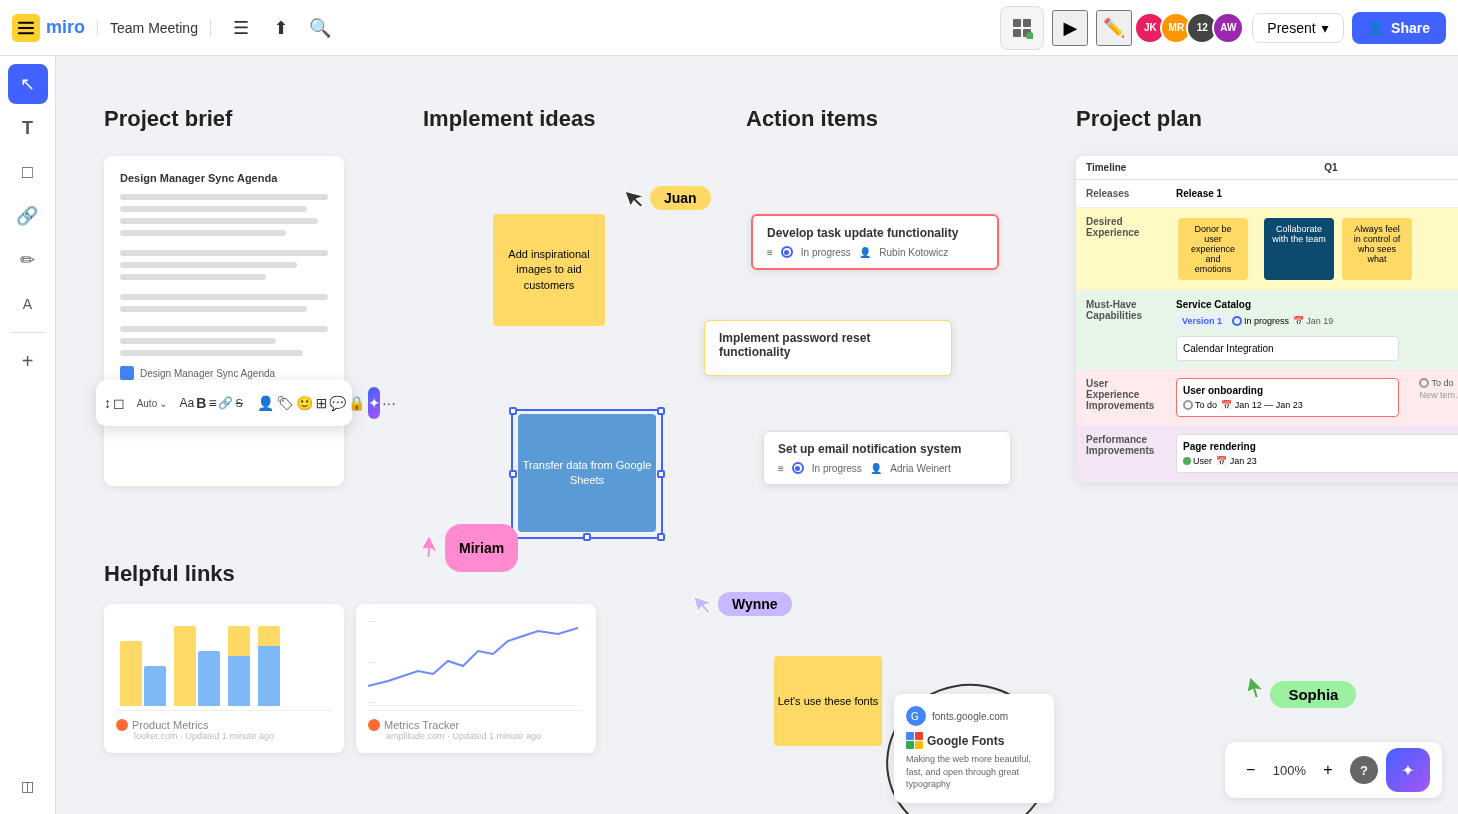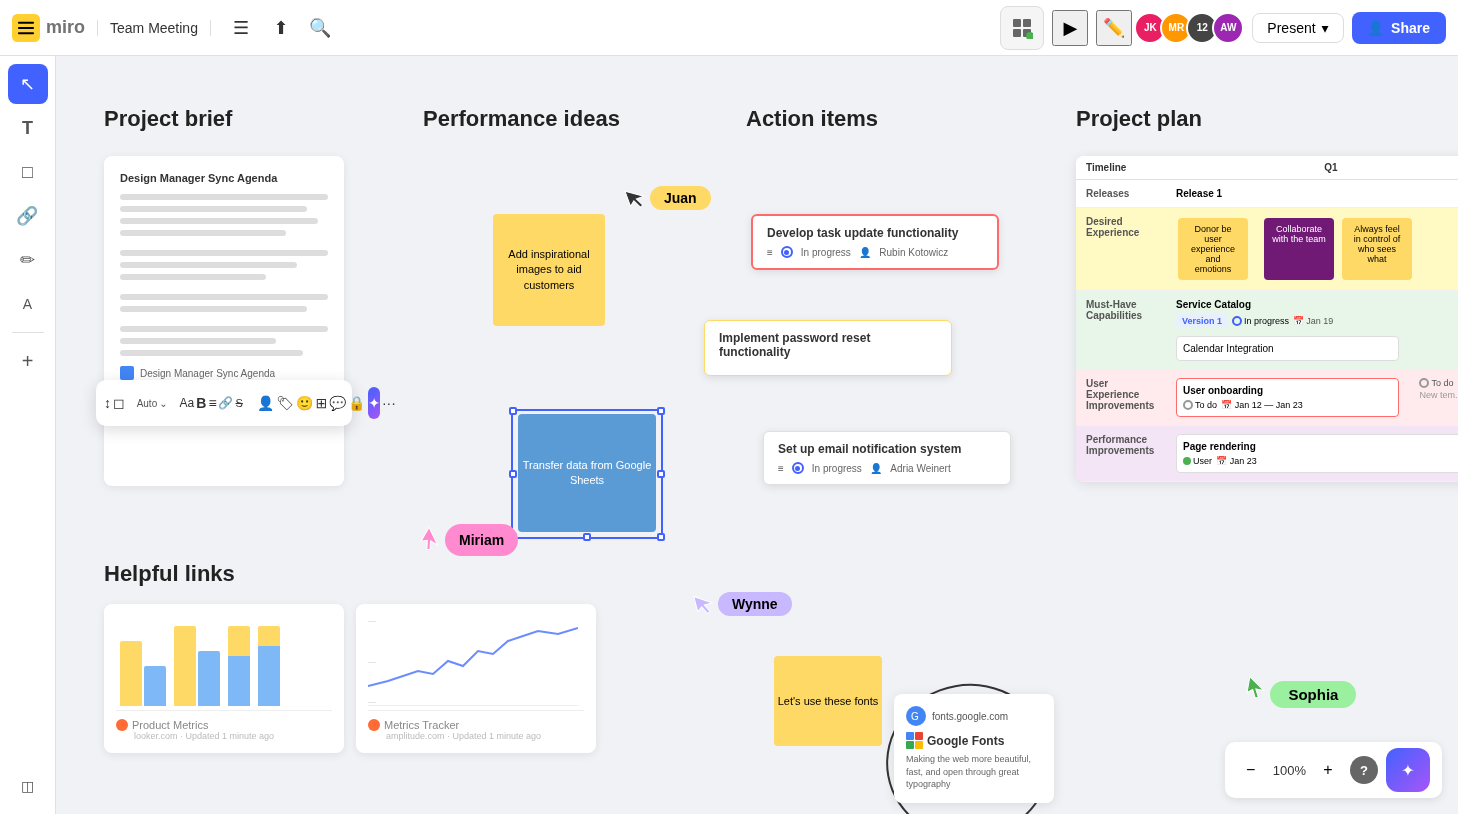--- a/index.html
+++ b/index.html
@@ -1,20 +1,20 @@
 <!DOCTYPE html>
 <html><head>
   <meta charset="utf-8">
   <style>
     * { box-sizing: border-box; margin: 0; padding: 0; }
     body { font-family: -apple-system, BlinkMacSystemFont, 'Segoe UI', sans-serif; background: #f1f2f5; overflow: hidden; width: 1458px; height: 814px; position: relative; }
 
     
     .topbar { position: absolute; top: 0; left: 0; right: 0; height: 56px; background: #fff; border-bottom: 1px solid #e0e0e0; display: flex; align-items: center; padding: 0 12px; gap: 8px; z-index: 100; }
-    .logo { display: flex; align-items: center; gap: 6px; font-weight: 700; font-size: 18px; color: #737373; }
+    .logo { display: flex; align-items: center; gap: 6px; font-weight: 700; font-size: 18px; color: #3b82f6; }
     .logo-svg { width: 28px; height: 28px; }
     .board-name { font-size: 14px; color: #333; padding: 0 12px; border-left: 1px solid #ddd; border-right: 1px solid #ddd; margin: 0 4px; font-weight: 500; }
     .topbar-icons { display: flex; gap: 4px; align-items: center; }
     .topbar-icon-btn { width: 36px; height: 36px; border-radius: 8px; border: none; background: transparent; cursor: pointer; display: flex; align-items: center; justify-content: center; font-size: 18px; color: #333; }
     .topbar-right { margin-left: auto; display: flex; align-items: center; gap: 8px; }
     .grid-btn { width: 44px; height: 44px; background: #f5f5f5; border: 1px solid #ddd; border-radius: 8px; display: flex; align-items: center; justify-content: center; cursor: pointer; }
     .arrow-btn { width: 36px; height: 36px; display: flex; align-items: center; justify-content: center; cursor: pointer; font-size: 18px; }
     .avatars { display: flex; align-items: center; }
     .avatar { width: 32px; height: 32px; border-radius: 50%; border: 2px solid #fff; margin-left: -6px; object-fit: cover; font-size: 11px; display: flex; align-items: center; justify-content: center; font-weight: 700; }
     .avatar-1 { background: #4CAF50; }
@@ -70,21 +70,21 @@
     .plan-table th { background: #fff; padding: 6px 10px; text-align: left; font-weight: 600; font-size: 10px; border-bottom: 1px solid #e0e0e0; color: #333; }
     .plan-table td { padding: 8px 10px; border-bottom: 1px solid #f0f0f0; vertical-align: top; font-size: 10px; }
     .plan-table tr:nth-child(even) td { background: #fafafa; }
     .row-label { font-size: 10px; font-weight: 600; color: #555; width: 90px; }
     .plan-chip { display: inline-block; padding: 2px 6px; border-radius: 4px; font-size: 9px; font-weight: 600; }
     .chip-blue { background: #e8f0fe; color: #4262ff; }
 
     
     .mini-sticky { display: inline-block; padding: 6px 8px; border-radius: 4px; font-size: 9px; font-weight: 500; text-align: center; margin: 2px; }
     .ms-yellow { background: #FFD966; }
-    .ms-purple { background: #701a75; color: #fff; margin-left: 10px; }
+    .ms-purple { background: #0c4a6e; color: #fff; margin-left: 10px; }
 
     
     .chart-card { position: absolute; background: #fff; border-radius: 8px; box-shadow: 0 2px 8px rgba(0,0,0,0.08); padding: 12px; }
     .chart-footer { font-size: 11px; color: #888; margin-top: 8px; display: flex; align-items: center; gap: 4px; }
     .chart-icon { width: 12px; height: 12px; border-radius: 50%; }
 
     
     .bar-chart { display: flex; align-items: flex-end; gap: 8px; height: 90px; padding: 0 4px; }
     .bar-group { display: flex; gap: 2px; align-items: flex-end; }
     .bar { border-radius: 2px 2px 0 0; }
@@ -223,21 +223,21 @@
         <button class="tb-btn">···</button>
       </div>
     </div>
     <div class="doc-footer">
       <div class="doc-icon"></div>
       <span>Design Manager Sync Agenda</span>
     </div>
     <div style="font-size:9px;color:#999;margin-top:2px;padding-left:20px;">Google Docs · Updated 10 minutes ago</div>
   </div>
 
-  <div class="section-title" style="left:367px; top:50px;">Performance ideas</div>
+  <div class="section-title" style="left:367px; top:50px;">Implement ideas</div>
 
   <div class="cursor-badge" style="left:570px; top:130px;">
     <svg width="20" height="24" viewBox="0 0 20 24" style="transform:rotate(-20deg)">
       <path d="M2 2 L2 18 L7 14 L11 22 L14 21 L10 13 L18 13 Z" fill="#333" stroke="#fff" stroke-width="1"></path>
     </svg>
     <div class="cursor-label" style="background:#FFD966; border-radius:16px; padding:4px 14px; font-size:14px; font-weight:700;">Juan</div>
   </div>
 
   <div class="sticky sticky-yellow" style="left:437px; top:158px; width:112px; height:112px; font-size:11px; line-height:1.4;">
     <span>Add inspirational images to aid customers</span>
@@ -256,21 +256,21 @@
   </div>
 
   <div class="sticky sticky-blue" style="left:462px; top:358px; width:138px; height:118px; font-size:11px; line-height:1.4;">
     <span>Transfer data from Google Sheets</span>
   </div>
 
   <div class="cursor-badge" style="left:365px; top:468px;">
     <svg width="20" height="24" viewBox="0 0 20 24" style="transform:rotate(30deg)">
       <path d="M2 2 L2 18 L7 14 L11 22 L14 21 L10 13 L18 13 Z" fill="#FF8ACF" stroke="#fff" stroke-width="1"></path>
     </svg>
-    <div class="cursor-label" style="background:#FF8ACF; border-radius:16px; padding:8px 14px; font-size:14px; font-weight:700;">Miriam</div>
+    <div class="cursor-label" style="background:#FF8ACF; border-radius:16px; padding:16px 14px; font-size:14px; font-weight:700;">Miriam</div>
   </div>
 
   <div class="section-title" style="left:690px; top:50px;">Action items</div>
 
   <div class="action-card" style="left:695px; top:158px; width:248px; border: 2px solid #FF6B6B;">
     <div class="action-title">Develop task update functionality</div>
     <div class="action-meta">
       <span style="font-size:10px;color:#555;">≡</span>
       <div style="width:12px;height:12px;border-radius:50%;border:2px solid #4262ff;display:flex;align-items:center;justify-content:center;flex-shrink:0;">
         <div style="width:5px;height:5px;border-radius:50%;background:#4262ff;"></div>

